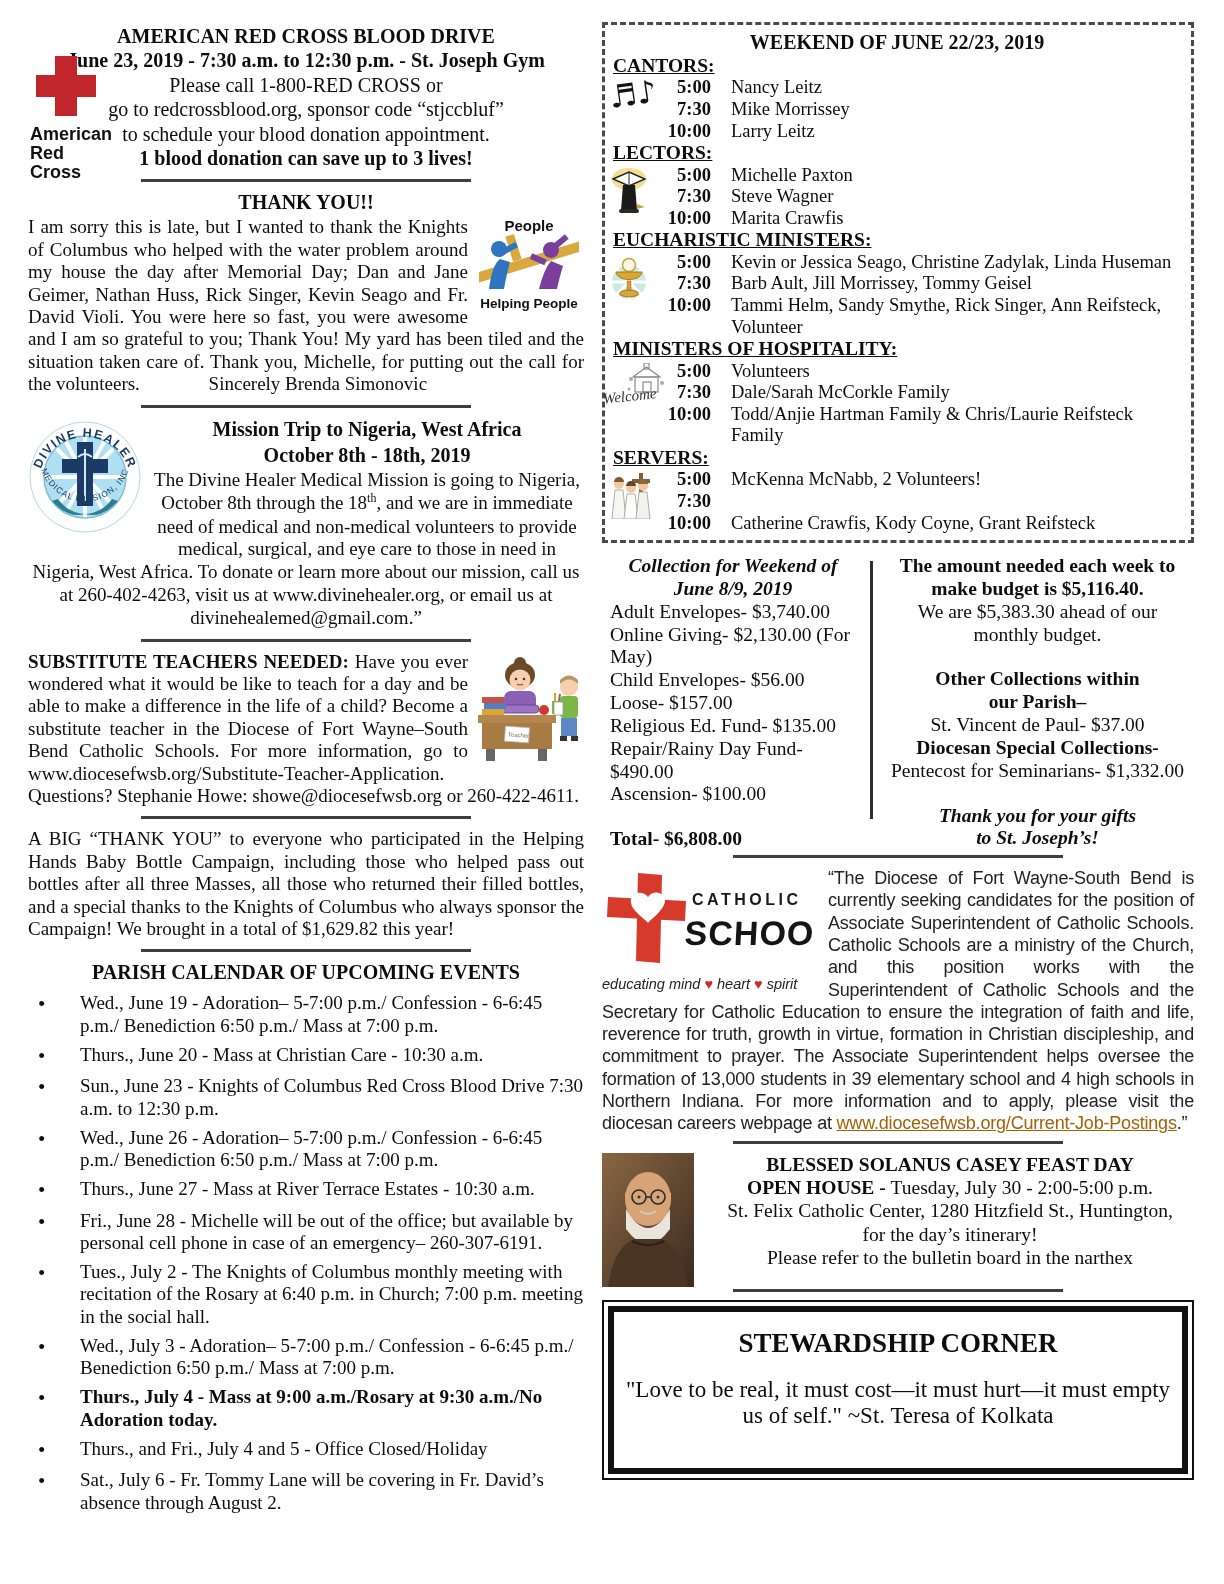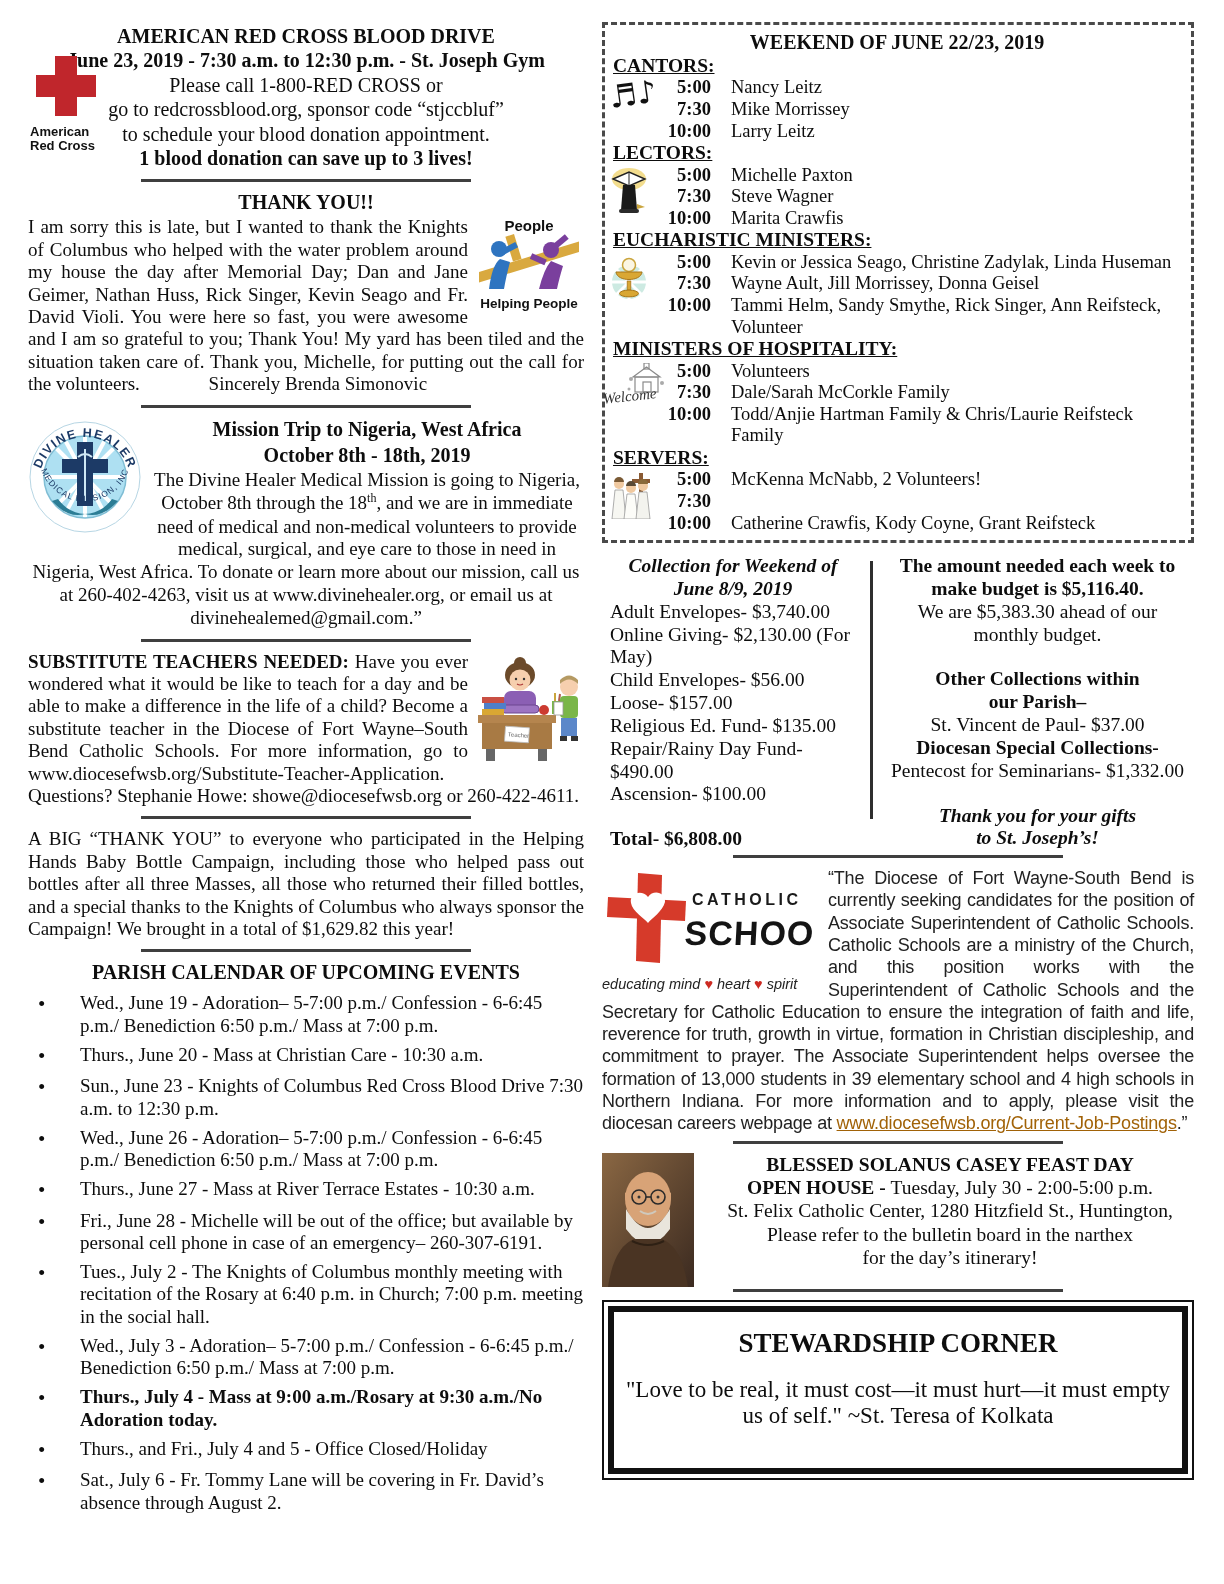--- a/index.html
+++ b/index.html
@@ -12,21 +12,21 @@
   .col-left  { width:556px; margin-left:28px; padding-top:24px; }
   .col-right { width:592px; margin-left:18px; padding-top:22px; }
 
   .sep { border-top:3px solid #3f3f3f; width:330px; margin:9px auto 9px; }
 
   
   .bd-block { position:relative; text-align:center; font-size:20px; line-height:1.22; }
   .bd-title { font-weight:bold; }
   .bd-bold  { font-weight:bold; }
   .redcross-logo { position:absolute; left:2px; top:32px; width:80px; text-align:left; }
-  .rc-text { font-family:"Liberation Sans","DejaVu Sans",sans-serif; font-weight:bold; font-size:13px; line-height:1.05; color:#111; margin-top:4px; }
+  .rc-text { font-family:"Liberation Sans","DejaVu Sans",sans-serif; font-weight:bold; font-size:18px; line-height:1.05; color:#111; margin-top:4px; }
 
   
   .blk-title { text-align:center; font-weight:bold; font-size:20px; margin-bottom:2px; }
   .para { font-size:19px; line-height:1.18; text-align:justify; }
   .sig  { display:inline-block; margin-left:64px; }
 
   .hp-clipart { float:right; width:110px; margin:2px 0 2px 6px; text-align:center;
     font-family:"Liberation Sans","DejaVu Sans",sans-serif; font-weight:bold; color:#111; }
   .hp-top { font-size:15px; line-height:1; display:block; }
   .hp-bottom { font-size:13.5px; line-height:1; display:block; }
@@ -339,21 +339,21 @@
               <rect x="18.2" y="27" width="3.6" height="9" fill="#d9a733" stroke="#a8761a" stroke-width="0.8"></rect>
               <ellipse cx="20" cy="39.5" rx="9.5" ry="3.4" fill="#d9a733" stroke="#a8761a" stroke-width="1"></ellipse>
             </svg>
           </span>
           <div class="wk-row">
               <span class="wk-time">5:00</span>
               <span class="wk-names">Kevin or Jessica Seago, Christine Zadylak, Linda Huseman</span>
             </div>
           <div class="wk-row">
               <span class="wk-time">7:30</span>
-              <span class="wk-names">Wayne Ault, Jill Morrissey, Donna Geisel</span>
+              <span class="wk-names">Barb Ault, Jill Morrissey, Tommy Geisel</span>
             </div>
           <div class="wk-row">
               <span class="wk-time">10:00</span>
               <span class="wk-names">Tammi Helm, Sandy Smythe, Rick Singer, Ann Reifsteck, Volunteer</span>
             </div>
         </div>
 
         <div class="wk-header">MINISTERS OF HOSPITALITY:</div>
         <div class="wk-rows">
           <span class="wk-icon" style="width:58px;left:-6px;">
@@ -493,22 +493,22 @@
               <circle cx="56" cy="44" r="1.5" fill="#333"></circle>
             <path d="M24,56 Q46,94 68,56 L68,76 Q46,106 24,76 Z" fill="#e9e5dc"></path>
             <path d="M38,58 Q46,64 54,58" stroke="#cfc9bd" stroke-width="2" fill="none"></path>
             <path d="M6,134 Q12,94 32,86 L60,86 Q80,94 86,134 Z" fill="#4a3423"></path>
             <path d="M30,88 Q46,96 62,88" stroke="#2e2014" stroke-width="2" fill="none"></path>
           </svg>
         </span>
         <div class="sol-b">BLESSED SOLANUS CASEY FEAST DAY</div>
         <div><span class="sol-b">OPEN HOUSE - </span><span>Tuesday, July 30 - 2:00-5:00 p.m.</span></div>
         <div>St. Felix Catholic Center, 1280 Hitzfield St., Huntington,</div>
+        <div>for the day’s itinerary!</div>
         <div>Please refer to the bulletin board in the narthex</div>
-        <div>for the day’s itinerary!</div>
       </div>
       <div class="sep" style="clear:both; margin-top:10px; margin-bottom:6px;"></div>
 
       <div class="stew-outer">
         <div class="stew-inner">
           <div class="stew-title">STEWARDSHIP CORNER</div>
           <div class="stew-quote">"Love to be real, it must cost—it must hurt—it must empty us of self." ~St. Teresa of Kolkata</div>
         </div>
       </div>
 

